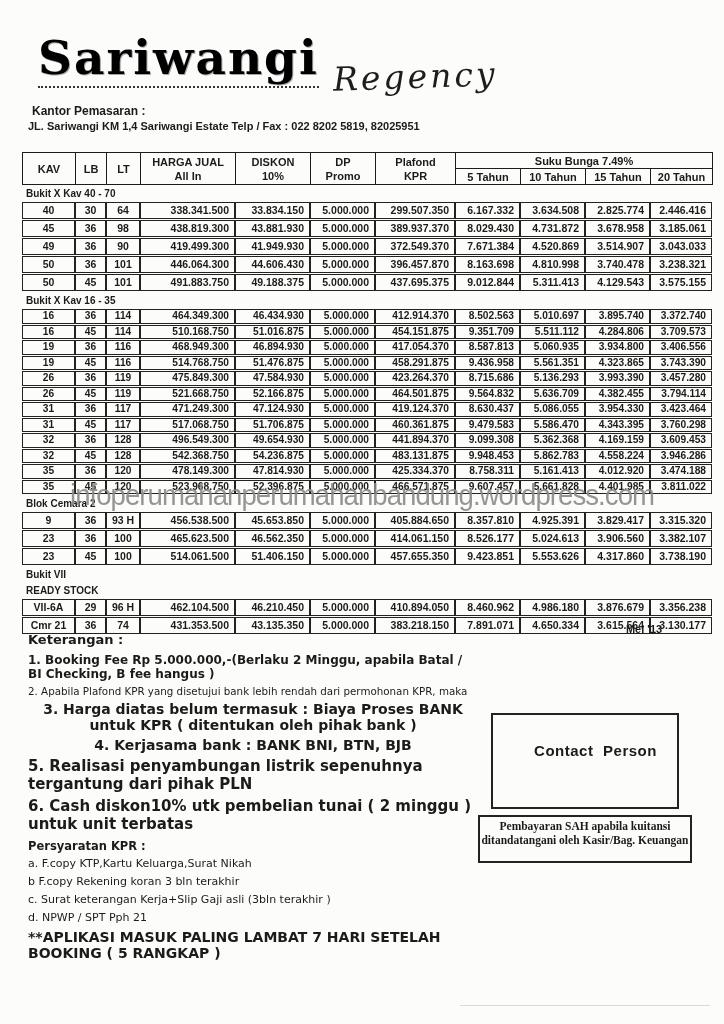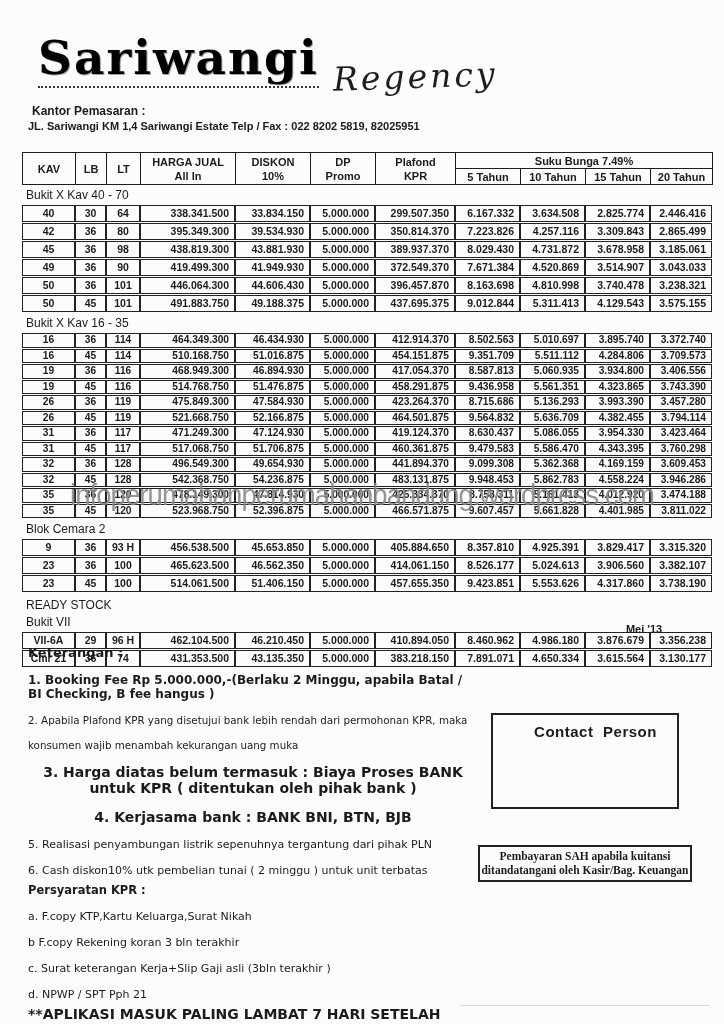--- a/index.html
+++ b/index.html
@@ -43,57 +43,57 @@
     font-family:"Liberation Sans",sans-serif;
   }
   .rows td{
     border:1px solid #222;font-size:10.5px;font-weight:600;
     padding:0 4px 0 0;height:15px;line-height:15px;overflow:hidden;
     white-space:nowrap;box-sizing:border-box;
   }
   table.tight td{height:12.5px;line-height:12.5px;font-size:10.2px;}
   .rows td.center{text-align:center;padding:0;}
   .rows td.num{text-align:right;padding-right:5px;}
-  .section-label{font-weight:normal;font-size:12px;margin:3px 0 2px 4px;}
+  .section-label{font-weight:bold;font-size:10px;margin:3px 0 2px 4px;}
   .section-label.ready{margin-top:5px;}
   .date-note{position:absolute;left:600px;top:623px;width:88px;text-align:center;
     font-weight:bold;font-size:11px;}
 
   
   .watermark{
     position:absolute;left:70px;top:479px;white-space:nowrap;
     font-family:"Liberation Sans",sans-serif;font-size:29px;font-weight:400;
     color:#8a8a8a;opacity:.9;letter-spacing:-1px;
     transform:scaleX(.95);transform-origin:left center;
   }
 
   
   .notes{position:absolute;left:28px;top:632px;width:450px;font-family:"DejaVu Sans",sans-serif;}
-  .notes div{margin-bottom:4px;margin-top:13px;}
+  .notes div{margin-bottom:4px;}
   .notes-title{font-weight:bold;font-size:13px;margin-bottom:6px !important;}
   .n-bold{font-weight:bold;font-size:12px;}
   .n-reg{font-size:10.3px;}
   .n-smb{font-weight:bold;font-size:14px;text-align:center;}
-  .n-sm{font-size:11px;font-weight:400;}
+  .n-sm{font-size:15px;font-weight:700;}
   .kpr-title{font-weight:bold;font-size:11.5px;margin-top:6px !important;}
   .n-list{font-size:11px;margin-bottom:5px !important;}
   .n-footer{font-weight:bold;font-size:14px;margin-top:4px !important;}
 
   
   .contact-box{
     position:absolute;left:491px;top:713px;width:188px;height:96px;
     border:2px solid #222;box-sizing:border-box;text-align:center;
   }
   .contact-box .cb-title{
-    margin-top:8px;font-weight:bold;font-size:15px;letter-spacing:.5px;word-spacing:5px;padding-left:21px;
+    margin-top:27px;font-weight:bold;font-size:15px;letter-spacing:.5px;word-spacing:5px;padding-left:21px;
   }
   .payment-box{
     position:absolute;left:478px;top:815px;width:214px;
-    border:2px solid #222;box-sizing:border-box;text-align:center;padding:2px 0 3px;
-    font-family:"Liberation Serif",serif;font-weight:bold;font-size:11.5px;line-height:14px;margin-top:30px;
+    border:2px solid #222;box-sizing:border-box;text-align:center;padding:2px 0 14px;
+    font-family:"Liberation Serif",serif;font-weight:bold;font-size:11.5px;line-height:14px;
   }
   
   .scan-line{position:absolute;left:460px;top:1005px;width:250px;height:1px;background:#d9d9d6;}
 </style>
 </head>
 <body>
 
 <div class="page">
 
   <div class="brand">
@@ -176,33 +176,20 @@
             <td class="num">338.341.500</td>
             <td class="num">33.834.150</td>
             <td class="num">5.000.000</td>
             <td class="num">299.507.350</td>
             <td class="num">6.167.332</td>
             <td class="num">3.634.508</td>
             <td class="num">2.825.774</td>
             <td class="num">2.446.416</td>
           </tr>
           <tr>
-            <td class="center">42</td>
-            <td class="center">36</td>
-            <td class="center">80</td>
-            <td class="num">395.349.300</td>
-            <td class="num">39.534.930</td>
-            <td class="num">5.000.000</td>
-            <td class="num">350.814.370</td>
-            <td class="num">7.223.826</td>
-            <td class="num">4.257.116</td>
-            <td class="num">3.309.843</td>
-            <td class="num">2.865.499</td>
-          </tr>
-          <tr>
             <td class="center">45</td>
             <td class="center">36</td>
             <td class="center">98</td>
             <td class="num">438.819.300</td>
             <td class="num">43.881.930</td>
             <td class="num">5.000.000</td>
             <td class="num">389.937.370</td>
             <td class="num">8.029.430</td>
             <td class="num">4.731.872</td>
             <td class="num">3.678.958</td>
@@ -476,22 +463,22 @@
             <td class="num">5.000.000</td>
             <td class="num">457.655.350</td>
             <td class="num">9.423.851</td>
             <td class="num">5.553.626</td>
             <td class="num">4.317.860</td>
             <td class="num">3.738.190</td>
           </tr>
         </tbody>
     </table>
 
+    <div class="section-label">Bukit VII</div>
     <div class="section-label ready">READY STOCK</div>
-    <div class="section-label">Bukit VII</div>
     <table class="rows">
       <colgroup>
         <col class="w0">
           <col class="w1">
           <col class="w2">
           <col class="w3">
           <col class="w4">
         <col class="w5">
           <col class="w6">
           <col class="w7">
@@ -531,21 +518,20 @@
   </div>
 
   <div class="date-note">Mei '13</div>
 
   <div class="watermark">infoperumahanperumahanbandung.wordpress.com</div>
 
   <section class="notes">
     <div class="notes-title">Keterangan :</div>
     <div class="n-bold">1. Booking Fee Rp 5.000.000,-(Berlaku 2 Minggu, apabila Batal / BI Checking, B fee hangus )</div>
     <div class="n-reg">2. Apabila Plafond KPR yang disetujui bank lebih rendah dari permohonan KPR, maka</div>
-    <div class="n-reg">konsumen wajib menambah kekurangan uang muka</div>
     <div class="n-smb">3. Harga diatas belum termasuk : Biaya Proses BANK untuk KPR ( ditentukan oleh pihak bank )</div>
     <div class="n-smb">4. Kerjasama bank : BANK BNI, BTN, BJB</div>
     <div class="n-sm">5. Realisasi penyambungan listrik sepenuhnya tergantung dari pihak PLN</div>
     <div class="n-sm">6. Cash diskon10% utk pembelian tunai ( 2 minggu ) untuk unit terbatas</div>
     <div class="kpr-title">Persyaratan KPR :</div>
     <div class="n-list">a. F.copy KTP,Kartu Keluarga,Surat Nikah</div>
     <div class="n-list">b F.copy Rekening koran 3 bln terakhir</div>
     <div class="n-list">c. Surat keterangan Kerja+Slip Gaji asli (3bln terakhir )</div>
     <div class="n-list">d. NPWP / SPT Pph 21</div>
     <div class="n-footer">**APLIKASI MASUK PALING LAMBAT 7 HARI SETELAH BOOKING ( 5 RANGKAP )</div>

